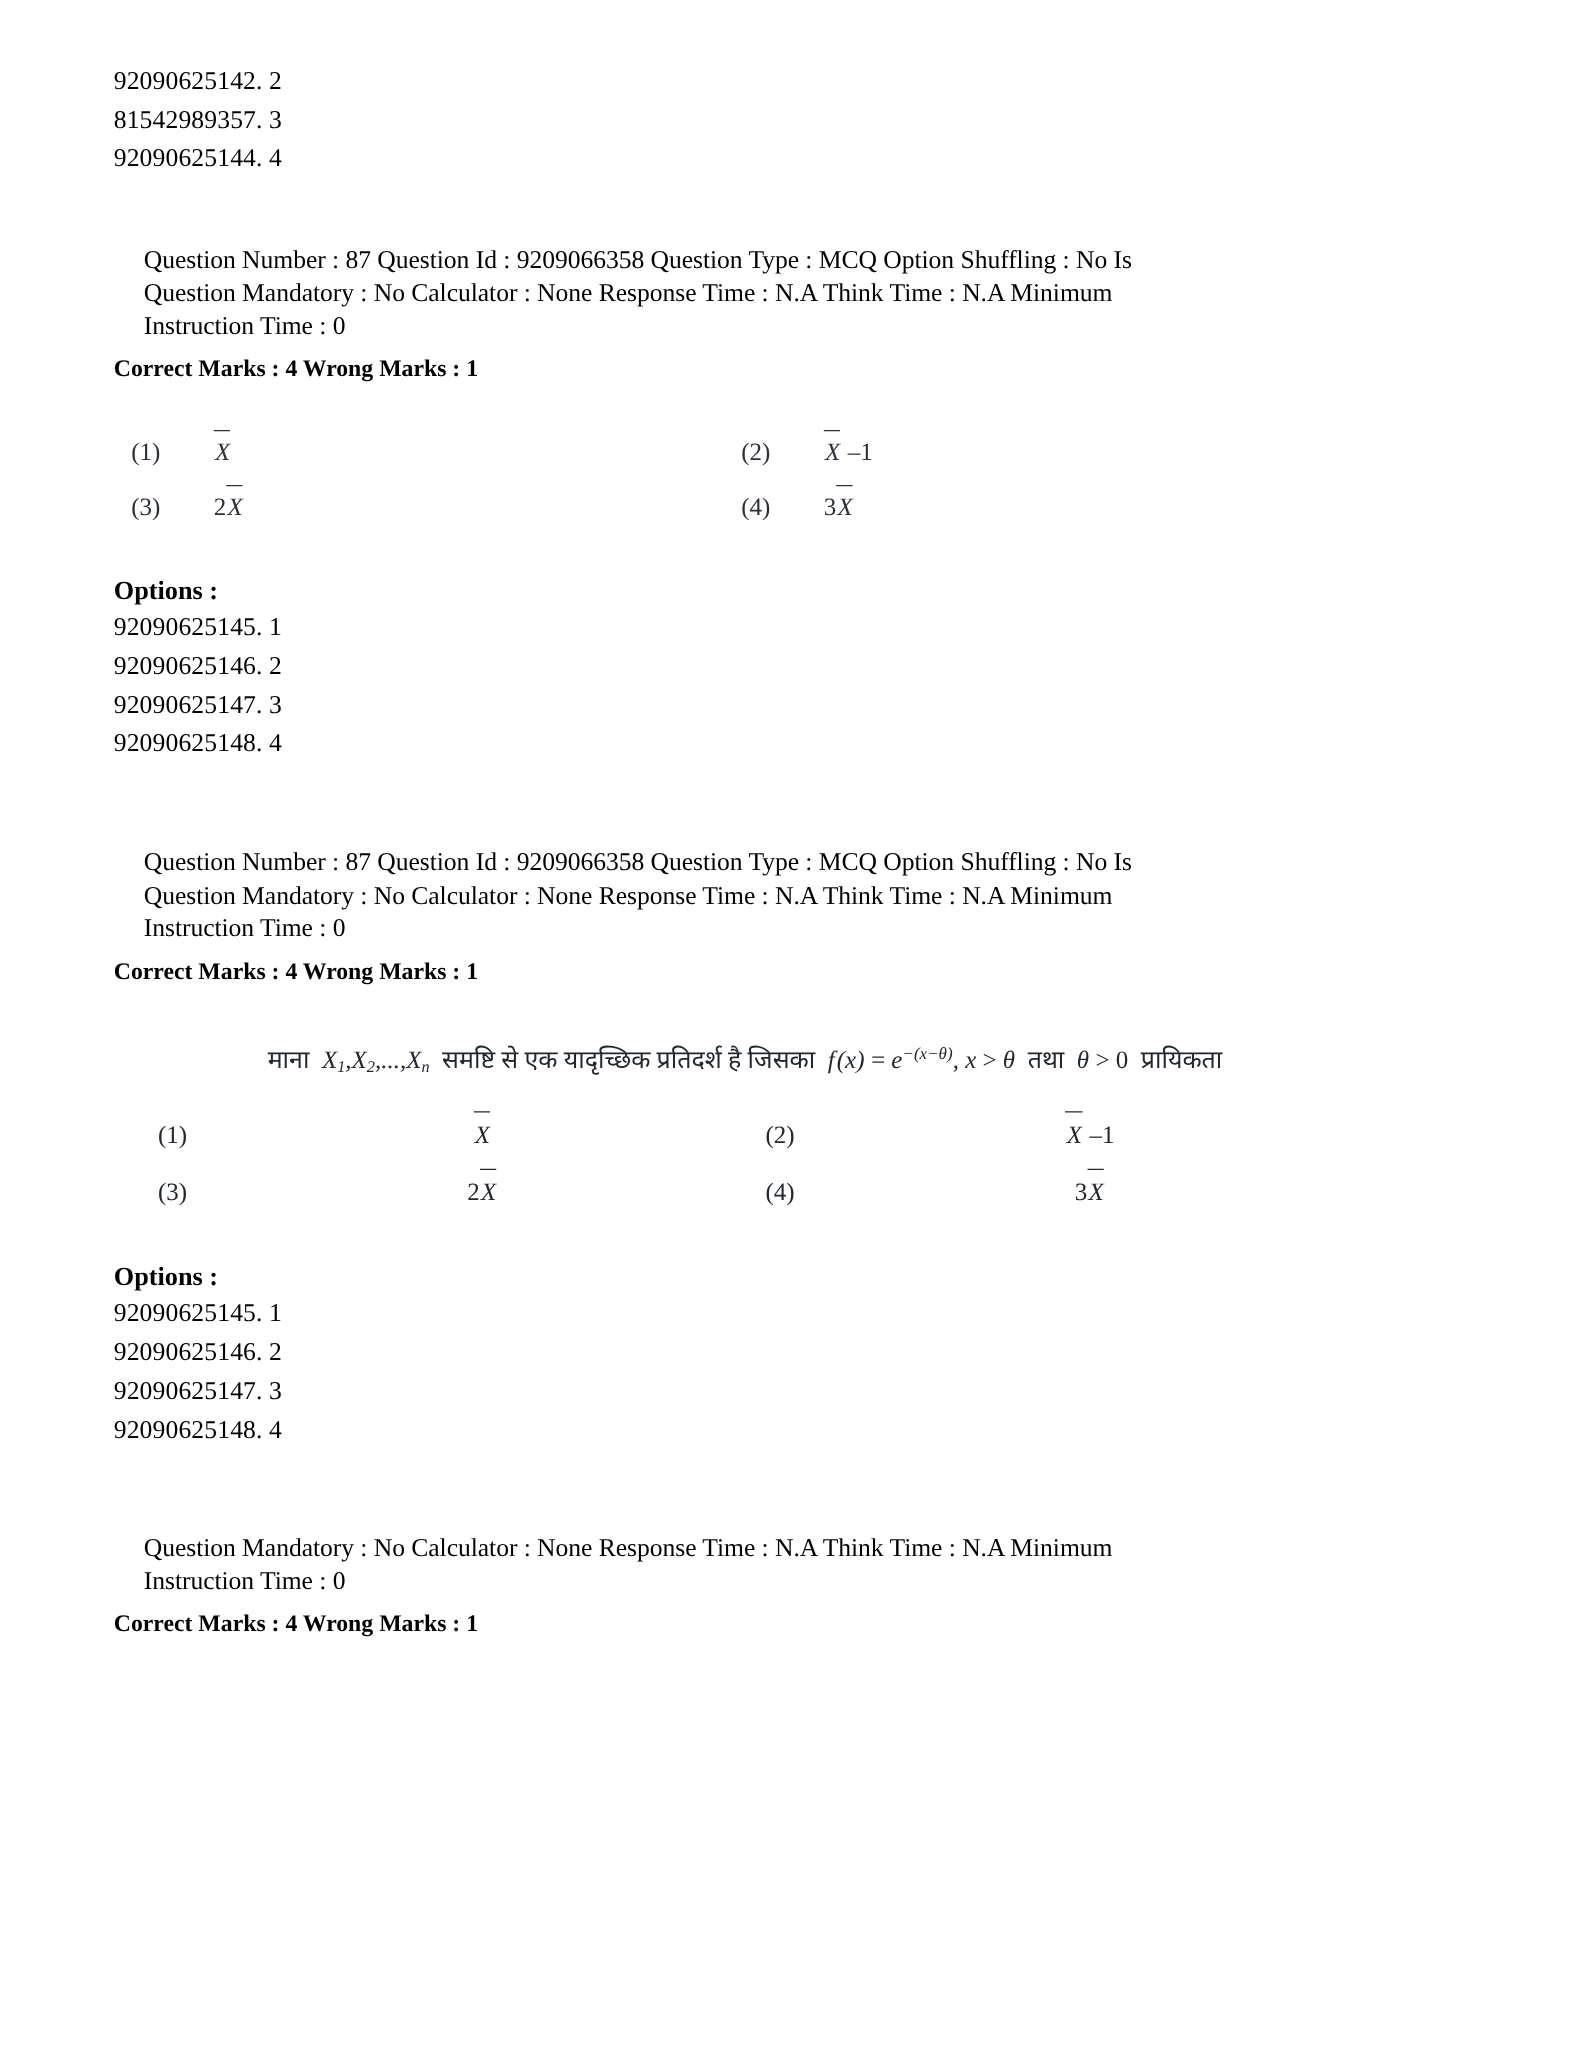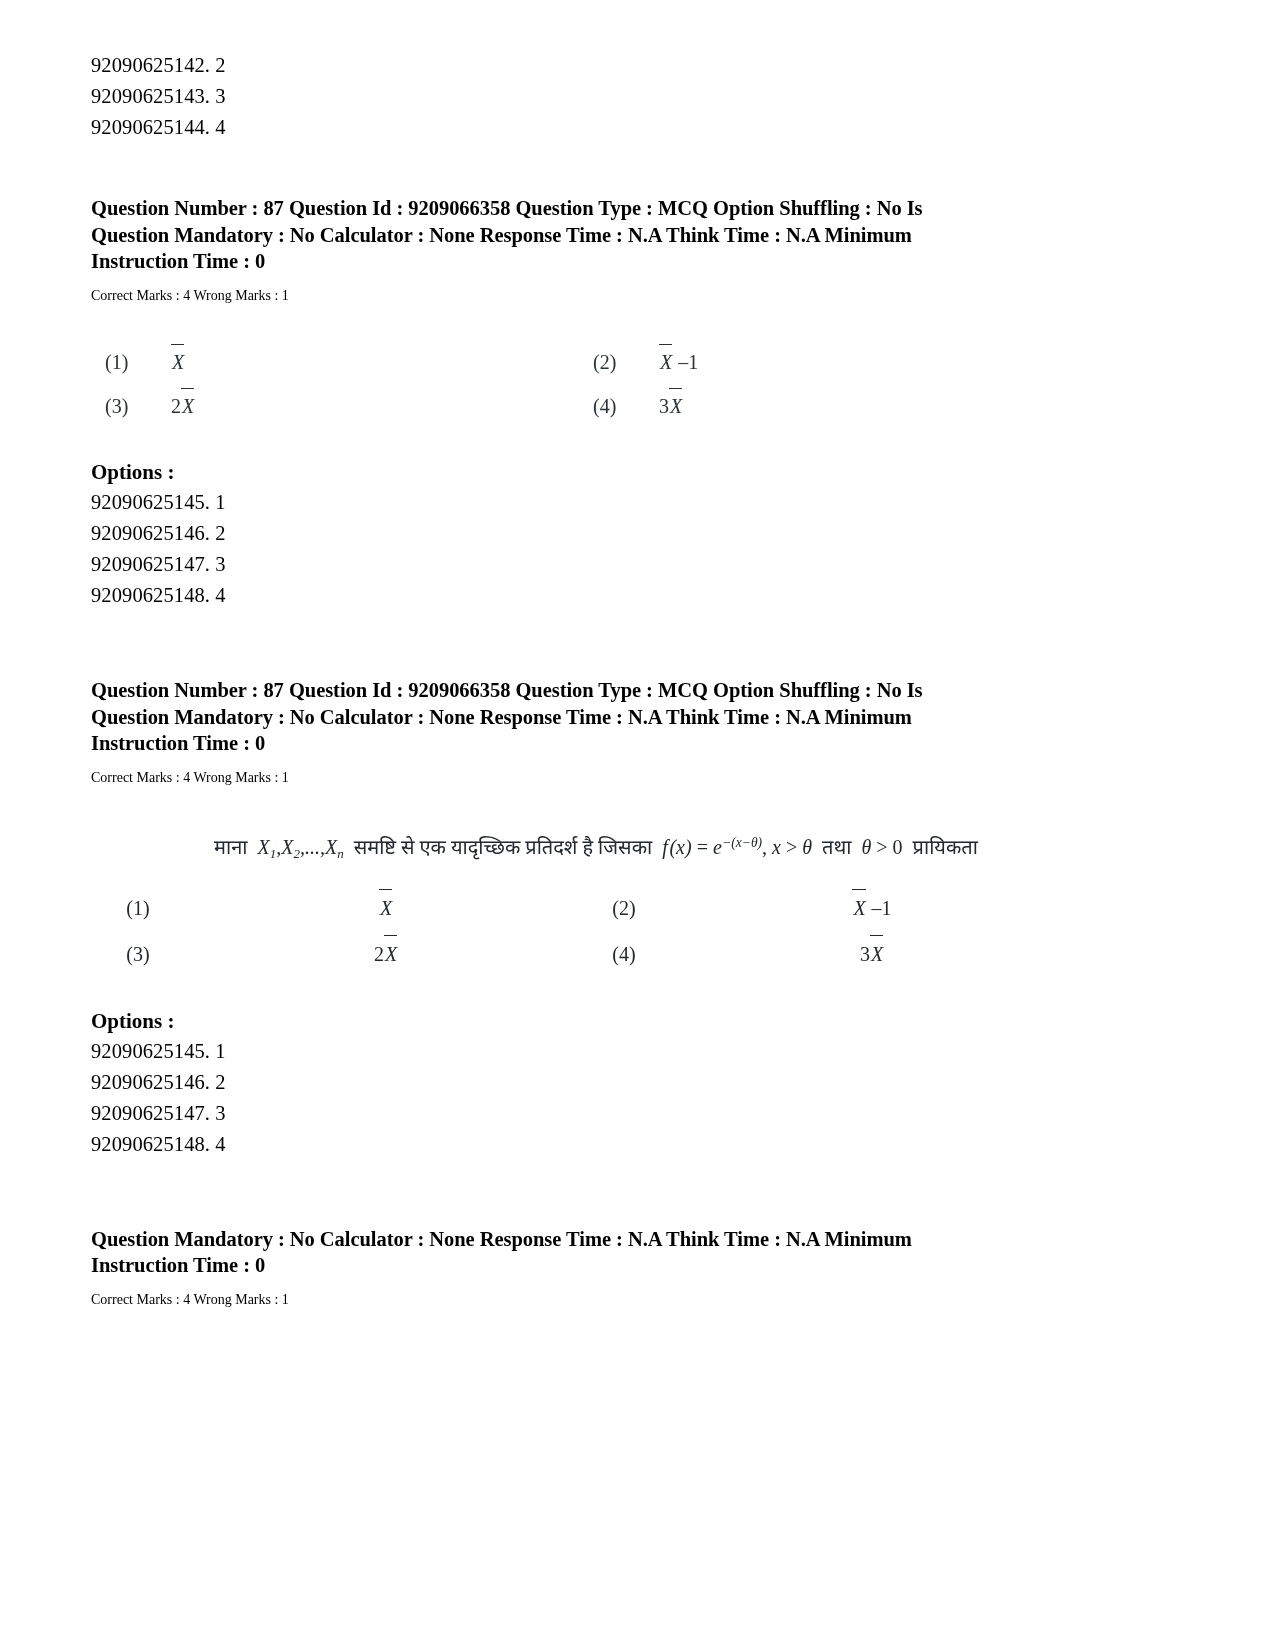--- a/index.html
+++ b/index.html
@@ -33,31 +33,32 @@
   .opt-id {
     font-size: 20.5px;
     line-height: 31px;
     font-weight: normal;
     letter-spacing: 0.1px;
     white-space: pre;
   }
 
   
   .q-header {
-    font-weight: bold;
+    font-weight: normal;
     font-size: 20.5px;
     line-height: 26.5px;
     letter-spacing: -0.05px;
     text-align: justify;
     text-justify: inter-word;
+    margin-left: 24px;
   }
   .q-header .line { display: block; }
   .marks-line {
-    font-weight: normal;
-    font-size: 14px;
+    font-weight: bold;
+    font-size: 19px;
     line-height: 26.5px;
     margin-top: 8px;
   }
 
   
   .scan {
     color: #2b3138;
     font-family: "Liberation Serif", "DejaVu Serif", serif;
     filter: blur(0.12px);
   }
@@ -125,21 +126,21 @@
   .spacer-xl { height: 66px; }
 </style>
 </head>
 <body>
 
 <div class="page">
  <div class="content">
 
   <div>
     <div class="opt-id">92090625142. 2</div>
-    <div class="opt-id">92090625143. 3</div>
+    <div class="opt-id">81542989357. 3</div>
     <div class="opt-id">92090625144. 4</div>
   </div>
 
   <div class="spacer-lg"></div>
 
   <div>
 
     <div class="q-header">
       <span class="line">Question Number : 87 Question Id : 9209066358 Question Type : MCQ Option Shuffling : No Is</span>
       <span class="line">Question Mandatory : No Calculator : None Response Time : N.A Think Time : N.A Minimum</span>

